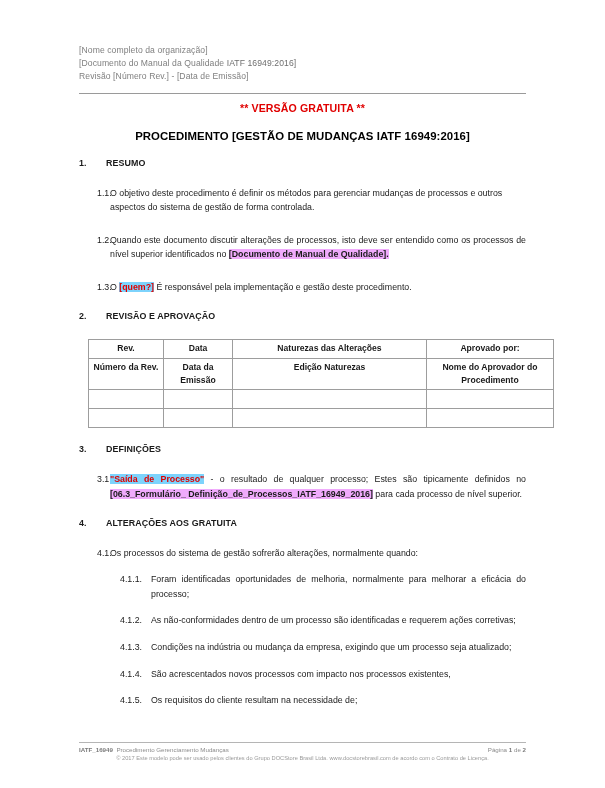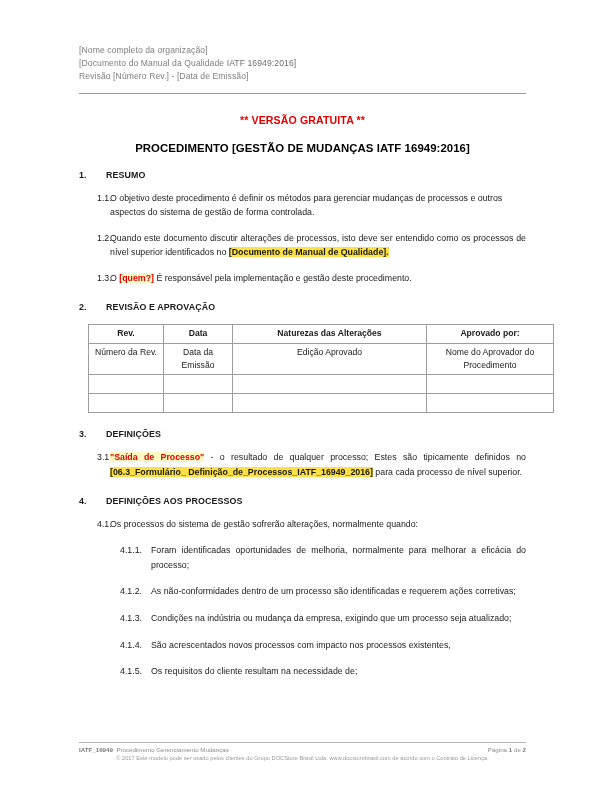--- a/index.html
+++ b/index.html
@@ -45,21 +45,21 @@
     margin: 9px 0 0 0;
     width: 447px;
   }
 
   
   .title-free {
     text-align: center;
     color: #e00000;
     font-weight: bold;
     font-size: 10.6px;
-    margin-top: 20px;
+    margin-top: 8px;
     letter-spacing: 0.01em;
   }
   .title-main {
     text-align: center;
     color: #000000;
     font-weight: bold;
     font-size: 11.4px;
     margin-top: 16px;
     letter-spacing: 0.005em;
   }
@@ -73,53 +73,53 @@
     letter-spacing: 0.01em;
   }
   .sec .num { width: 27px; flex: 0 0 27px; }
   .sec .txt { flex: 1; }
 
   
   .cl {
     display: flex;
     font-size: 8.8px;
     line-height: 14.6px;
-    margin-top: 11px;
+    margin-top: 18px;
   }
   .cl .num { width: 31px; flex: 0 0 31px; padding-left: 18px; box-sizing: border-box; }
   .cl .txt { flex: 1; }
   .cl.just .txt { text-align: justify; }
 
   
   .cl3 {
     display: flex;
     font-size: 8.8px;
     line-height: 14.6px;
     margin-top: 12px;
   }
   .cl3 .num { width: 72px; flex: 0 0 72px; padding-left: 41px; box-sizing: border-box; }
   .cl3 .txt { flex: 1; text-align: justify; }
-  .hl-b { background: #fde047; font-weight: bold; }
-  .hl-r { background: #fef9c3; color: #e00000; font-weight: bold; }
-
-  
-  .tbl-wrap { margin-top: 12px; padding-left: 9px; }
+  .hl-b { background: #f0abfc; font-weight: bold; }
+  .hl-r { background: #7dd3fc; color: #e00000; font-weight: bold; }
+
+  
+  .tbl-wrap { margin-top: 18px; padding-left: 9px; }
   table.rev {
     border-collapse: collapse;
     width: 437px;
     table-layout: fixed;
     font-size: 8.6px;
   }
   table.rev td, table.rev th {
     border: 1px solid #9d9d9d;
     text-align: center;
     vertical-align: top;
     padding: 2px 3px;
     line-height: 13.4px;
-    font-weight: normal;
+    font-weight: bold;
   }
   table.rev thead th {
     font-weight: bold;
     height: 14px;
   }
   table.rev .c1 { width: 68px; }
   table.rev .c2 { width: 62px; text-align: center; }
   table.rev .c3 { width: 187px; }
   table.rev .c4 { width: 120px; }
   table.rev tr.empty td { height: 14px; }
@@ -203,21 +203,21 @@
             <th class="c1">Rev.</th>
             <th class="c2">Data</th>
             <th class="c3">Naturezas das Alterações</th>
             <th class="c4">Aprovado por:</th>
           </tr>
         </thead>
         <tbody>
           <tr>
             <td class="c1">Número da Rev.</td>
             <td class="c2">Data da Emissão</td>
-            <td class="c3">Edição Aprovado</td>
+            <td class="c3">Edição Naturezas</td>
             <td class="c4">Nome do Aprovador do Procedimento</td>
           </tr>
           <tr class="empty">
             <td class="c1"></td>
             <td class="c2"></td>
             <td class="c3"></td>
             <td class="c4"></td>
           </tr>
           <tr class="empty">
             <td class="c1"></td>
@@ -234,21 +234,21 @@
       <span class="txt">DEFINIÇÕES</span>
     </div>
 
     <div class="cl just">
       <span class="num">3.1.</span>
       <span class="txt"><span class="hl-r">"Saída de Processo"</span><span> - o resultado de qualquer processo; Estes são tipicamente definidos no </span><span class="hl-b">[06.3_Formulário_ Definição_de_Processos_IATF_16949_2016]</span><span> para cada processo de nível superior.</span></span>
     </div>
 
     <div class="sec">
       <span class="num">4.</span>
-      <span class="txt">DEFINIÇÕES AOS PROCESSOS</span>
+      <span class="txt">ALTERAÇÕES AOS GRATUITA</span>
     </div>
 
     <div class="cl">
       <span class="num">4.1.</span>
       <span class="txt">Os processos do sistema de gestão sofrerão alterações, normalmente quando:</span>
     </div>
 
     <div class="cl3">
       <span class="num">4.1.1.</span>
       <span class="txt">Foram identificadas oportunidades de melhoria, normalmente para melhorar a eficácia do processo;</span>

